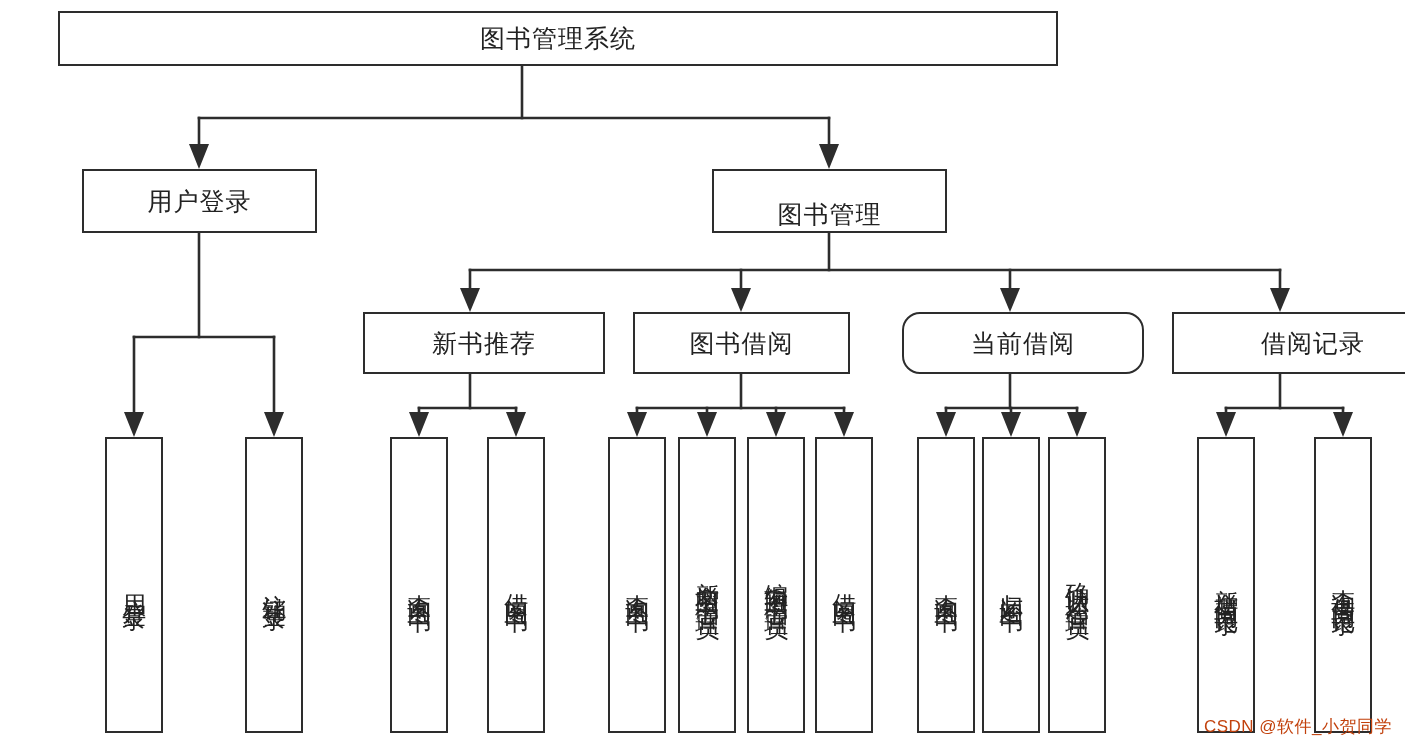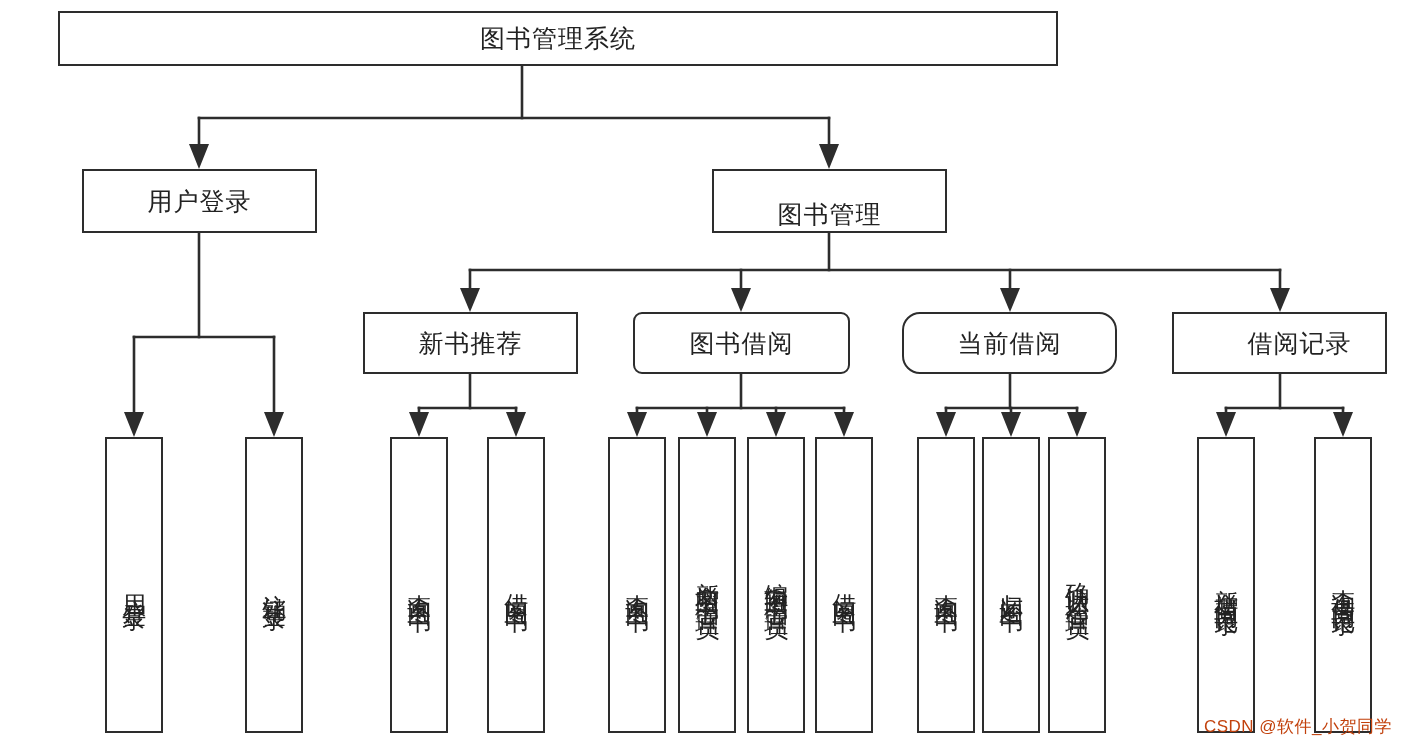--- a/index.html
+++ b/index.html
@@ -49,23 +49,23 @@
     letter-spacing:5px;
     line-height:1.1;
     white-space:nowrap;
   }
   
   .n-root{left:22px;top:11px;width:1000px;height:55px;margin-left:36px;}
   
   .n-user-login{left:82px;top:169px;width:235px;height:64px;}
   .n-book-mgmt{left:712px;top:169px;width:235px;height:64px;align-items:flex-end;}
   
-  .n-l3{top:312px;height:62px;width:215px;}
+  .n-l3{top:312px;height:62px;width:242px;}
   .n-newbook{left:363px;}
-  .n-borrowing{left:633px;width:217px;border-radius:9px;}
+  .n-borrowing{left:633px;width:217px;}
   .n-current{left:902px;border-radius:18px;}
   .n-records{left:1172px;padding-left:40px;}
   
   .lf-1{left:105px;}  .lf-2{left:245px;}
   .lf-3{left:390px;}  .lf-4{left:487px;}
   .lf-5{left:608px;}  .lf-6{left:678px;}  .lf-7{left:747px;}  .lf-8{left:815px;}
   .lf-9{left:917px;}  .lf-10{left:982px;} .lf-11{left:1048px;}
   .lf-12{left:1197px;}.lf-13{left:1314px;}
   .watermark{
     position:absolute;

